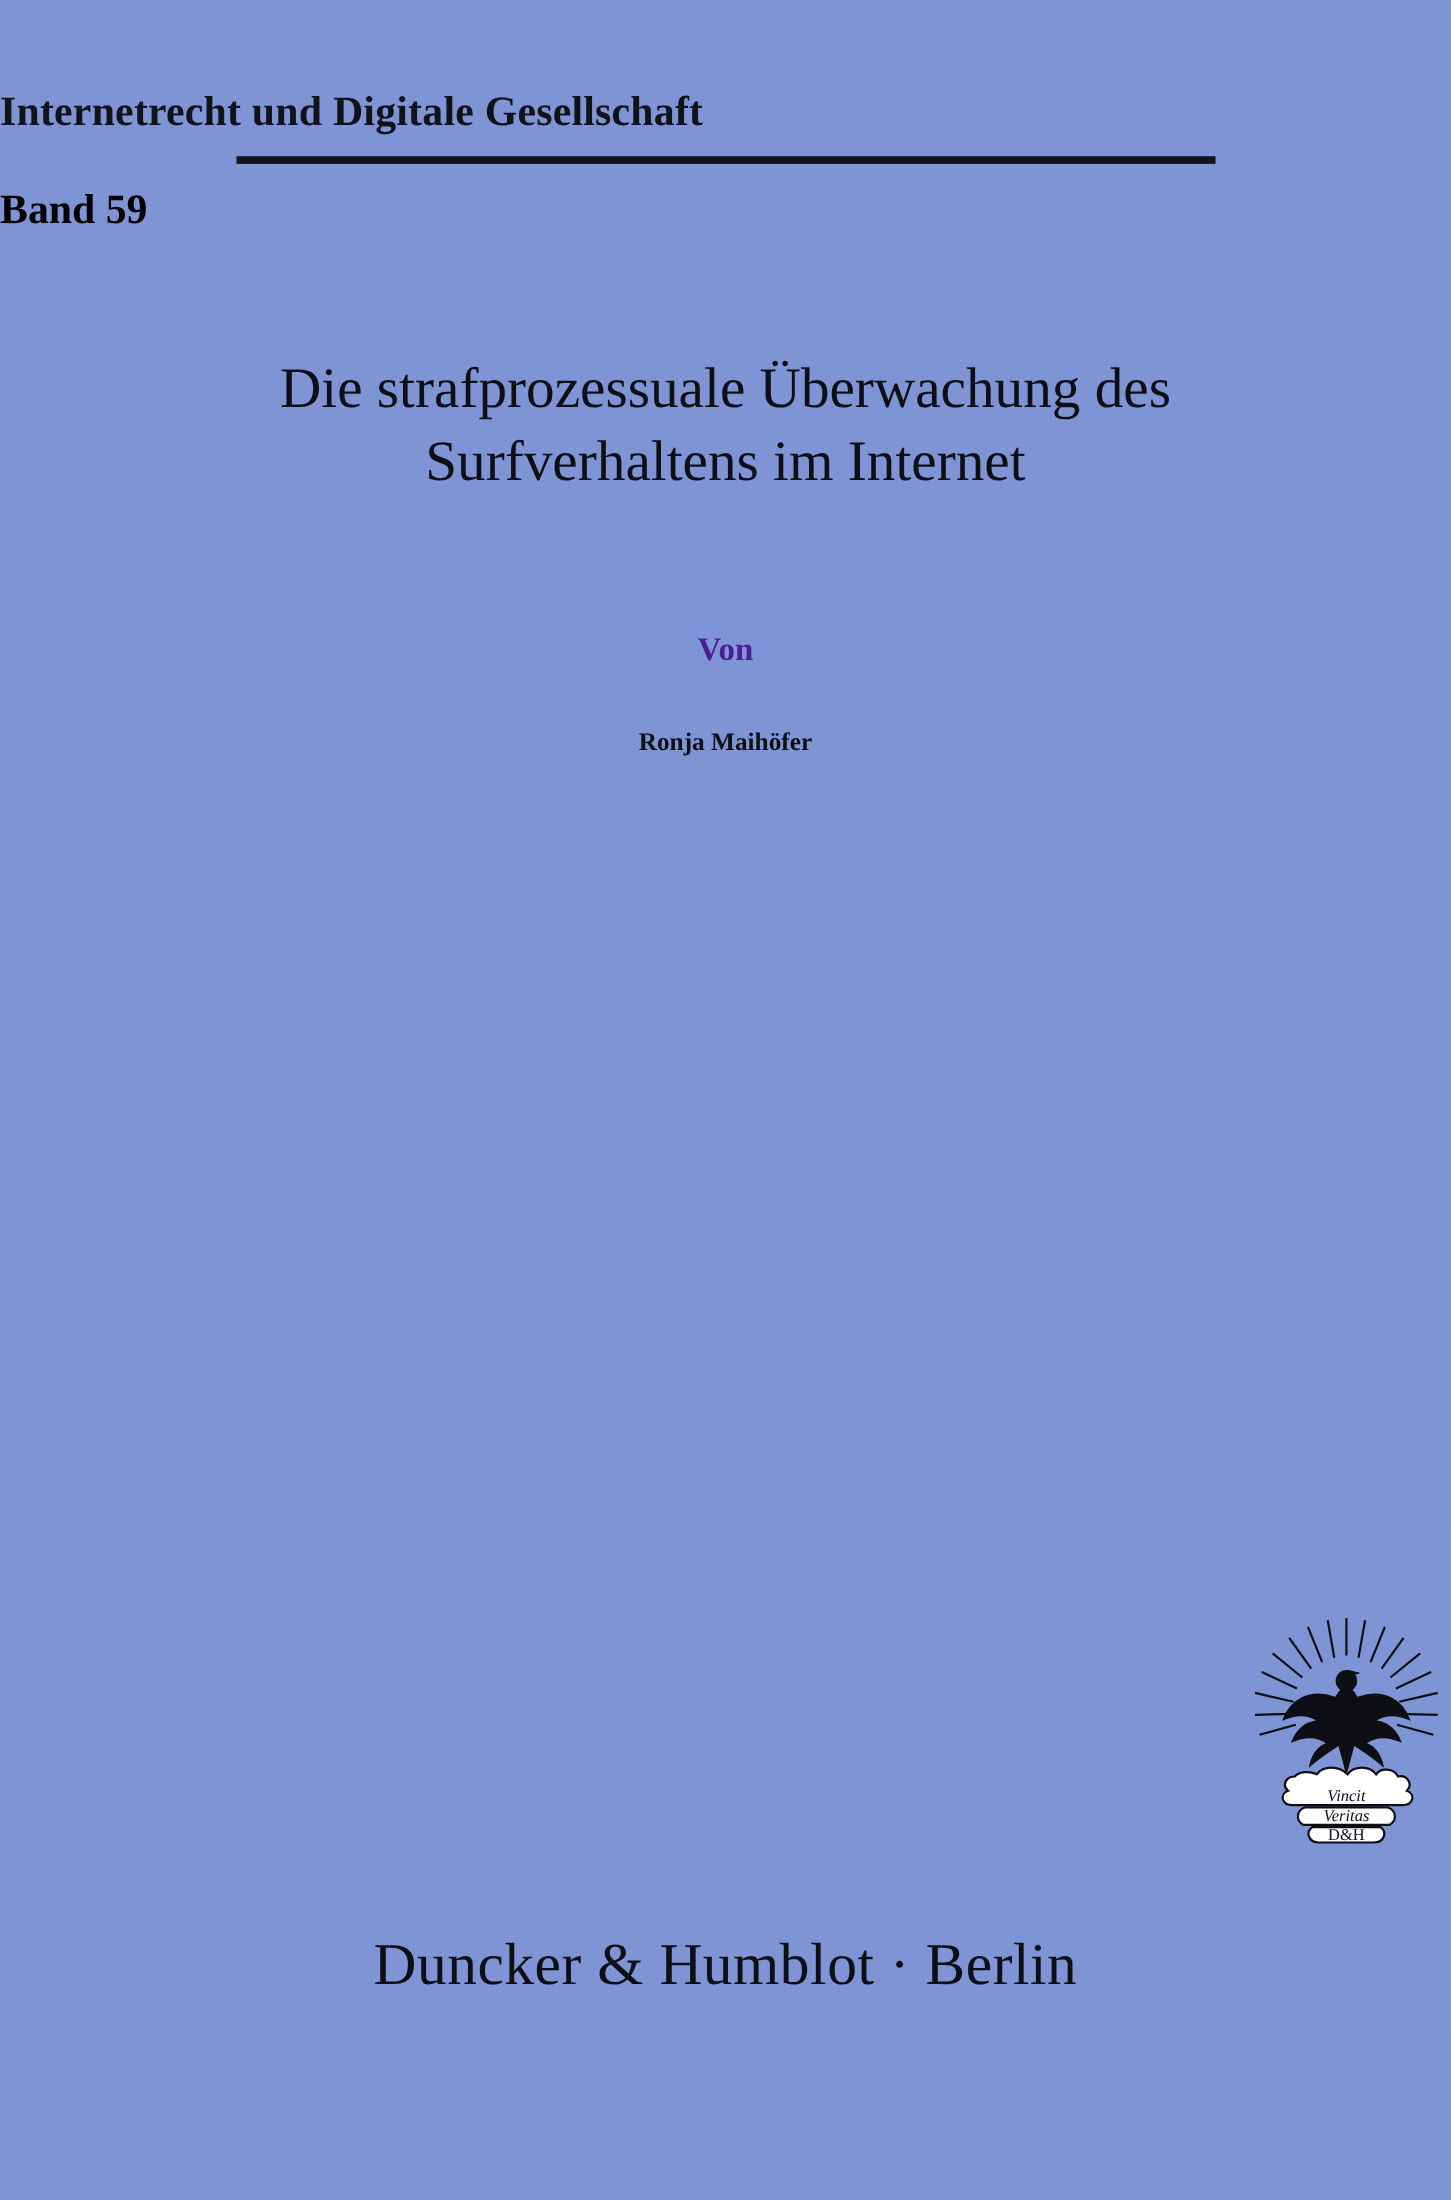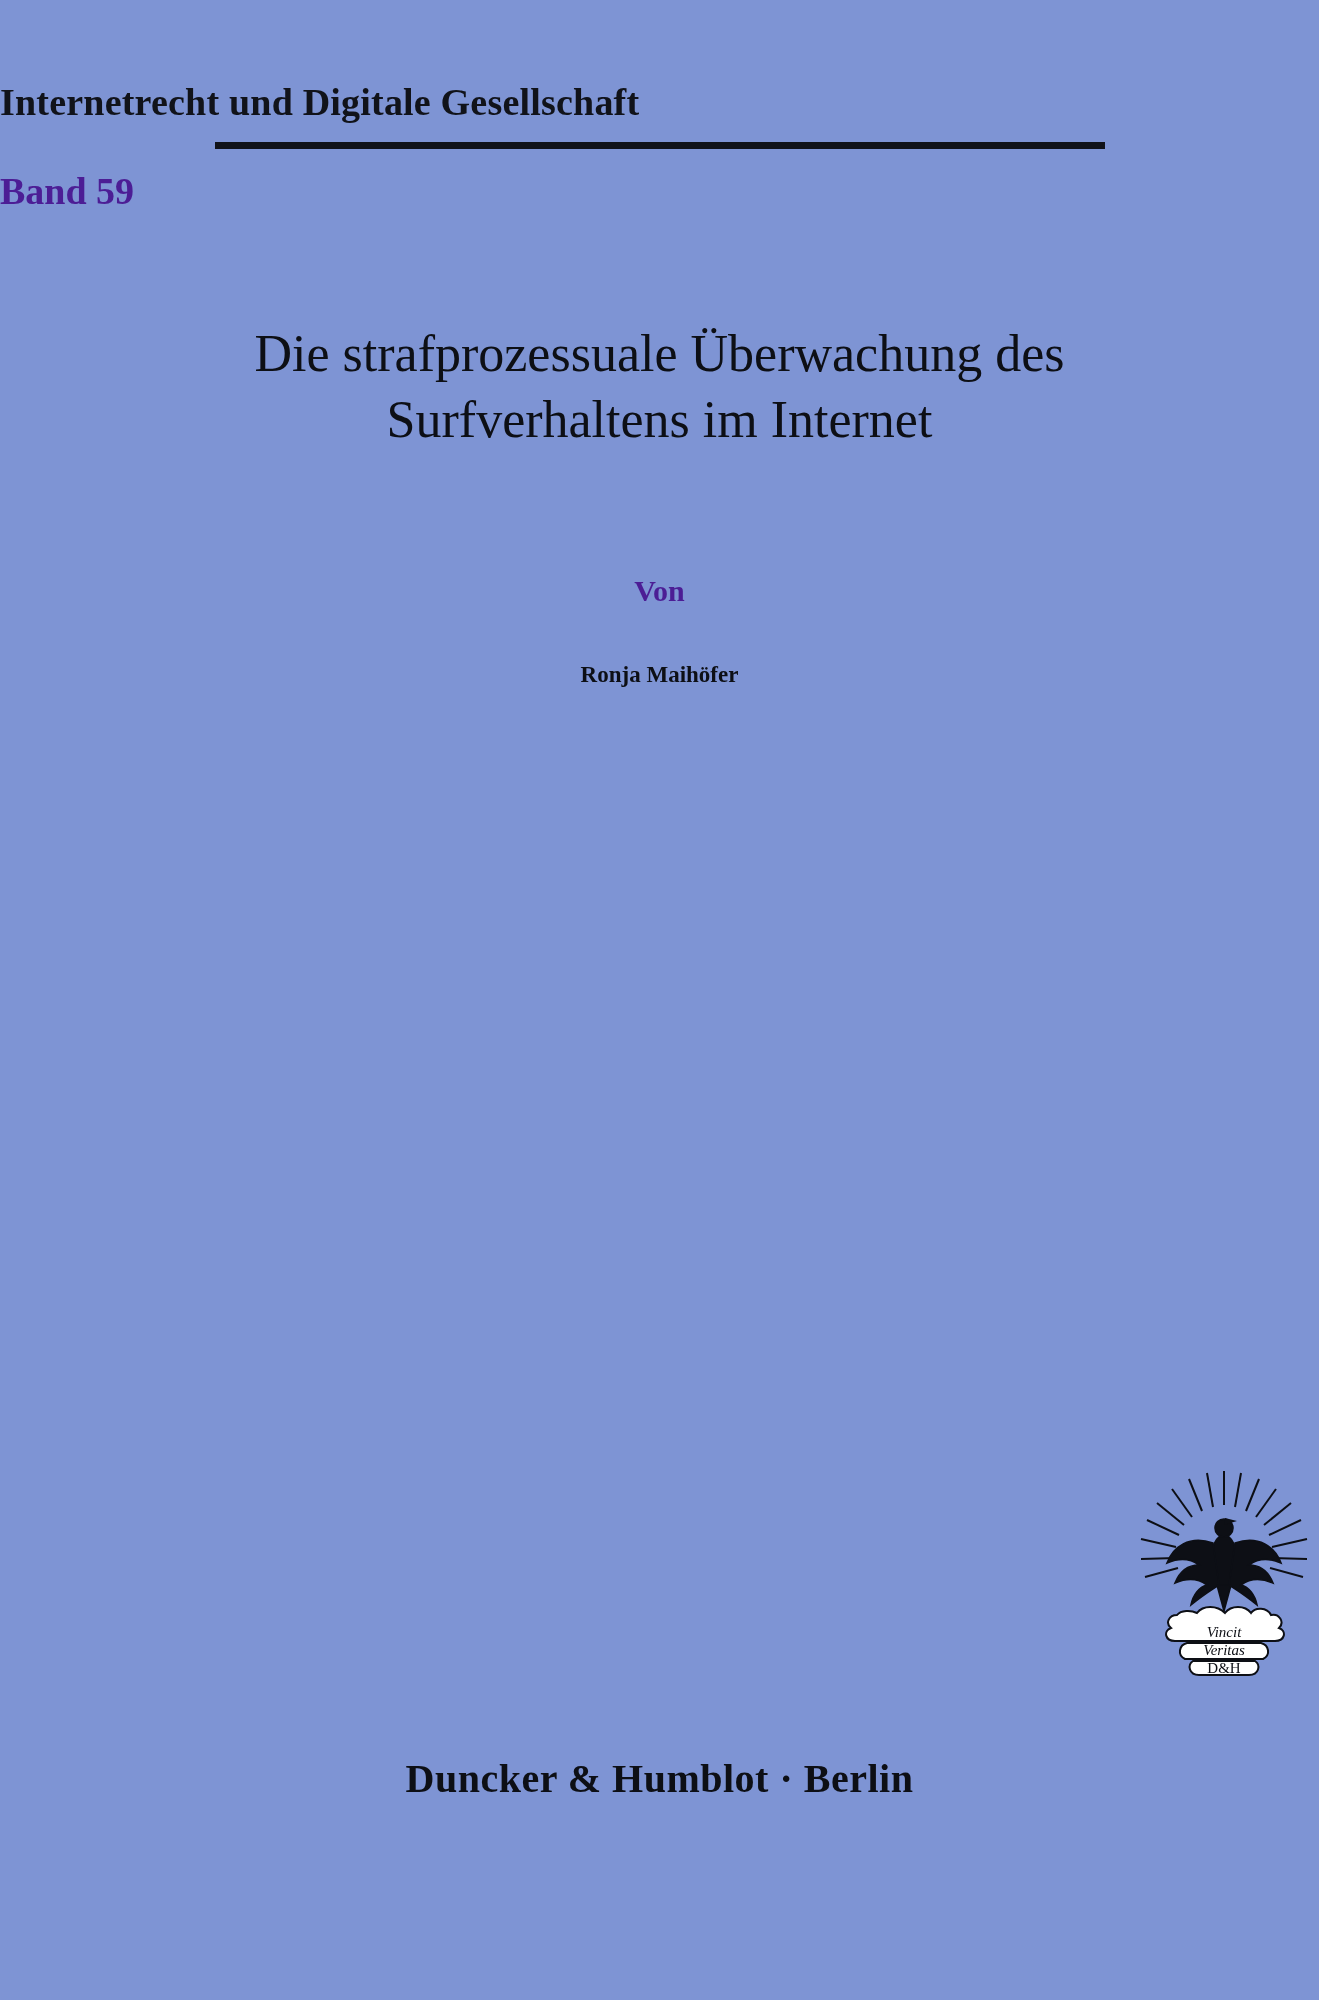--- a/index.html
+++ b/index.html
@@ -37,21 +37,21 @@
   }
   .series-rule {
     width: 890px;
     height: 7px;
     background: #11131a;
     margin: 16px auto 0 auto;
   }
   .series-band {
     font-size: 38px;
     font-weight: bold;
-    color: #4c1d95;
+    color: #000000;
     margin-top: 20px;
   }
   
   .main-title {
     margin-top: 108px;
     width: 1040px;
     text-align: center;
     font-size: 52px;
     font-weight: normal;
     color: #0d0f15;
@@ -89,22 +89,22 @@
     justify-content: flex-end;
     text-decoration: underline;
   }
   .logo-wrap svg { display: block; }
   .publisher {
     position: absolute;
     top: 1755px;
     left: 0;
     width: 100%;
     text-align: center;
-    font-size: 40px;
-    font-weight: bold;
+    font-size: 54px;
+    font-weight: normal;
     color: #0d0f15;
     letter-spacing: 0.5px;
   }
 </style>
 </head>
 <body>
 
 <div class="cover">
 
   <div class="series-block">

